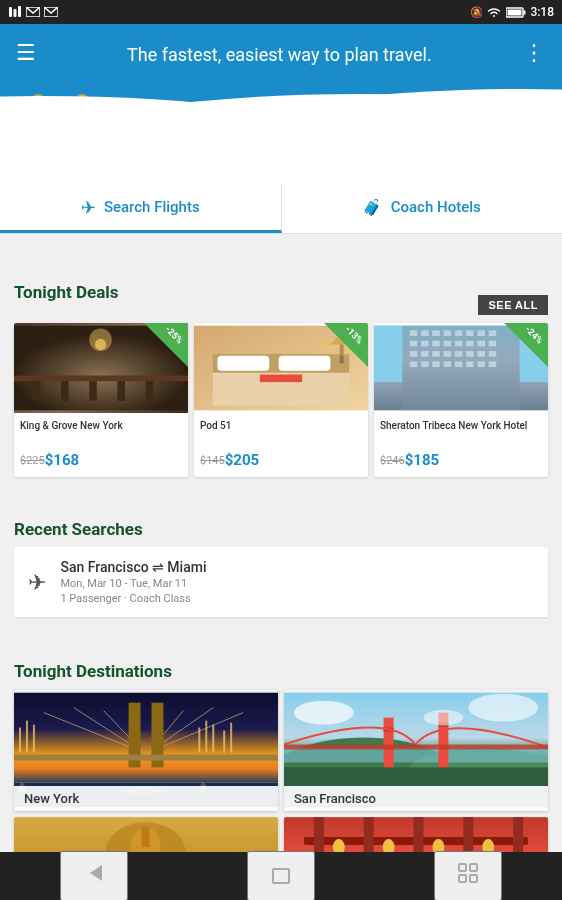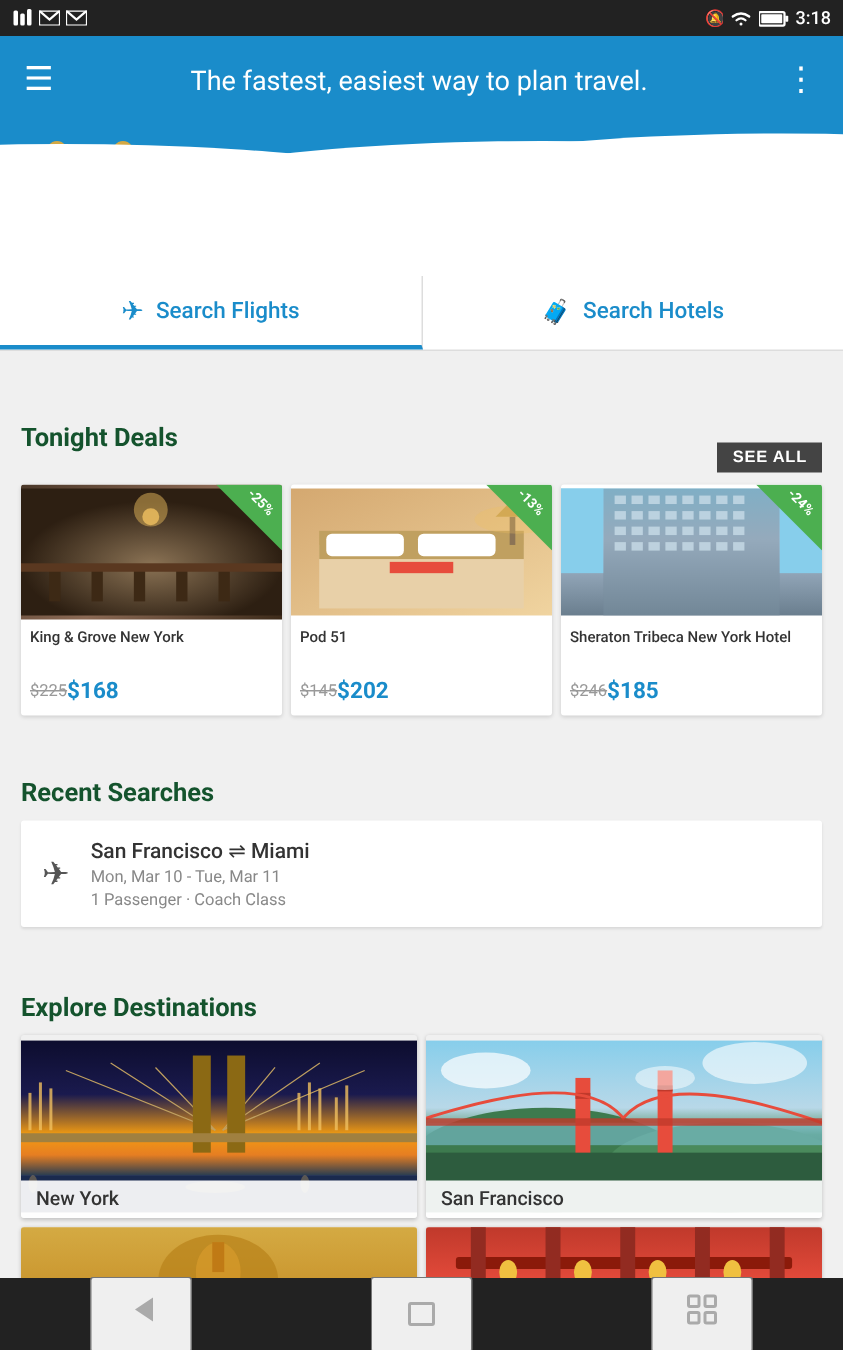--- a/index.html
+++ b/index.html
@@ -343,21 +343,21 @@
   </div>
 </div>
 
 <div class="tabs">
   <div class="tab">
     <span style="font-size:18px;color:#1a8cca;">✈</span>
     <span>Search Flights</span>
   </div>
   <div class="tab">
     <span style="font-size:16px;color:#1a8cca;">🧳</span>
-    <span>Search Hotels</span>
+    <span>Coach Hotels</span>
   </div>
 </div>
 
 <div class="content">
 
   <div class="section-header">
     <span class="section-title">Tonight Deals</span>
     <button class="see-all-btn">SEE ALL</button>
   </div>
 
@@ -425,21 +425,21 @@
         </svg>
       </div>
       <svg style="position:absolute;top:0;right:0;" width="44" height="44" viewBox="0 0 44 44">
         <polygon points="44,0 44,44 0,0" fill="#4caf50"></polygon>
         <text x="28" y="14" font-size="9" fill="white" font-weight="bold" text-anchor="middle" transform="rotate(45,28,14)">-13%</text>
       </svg>
       <div class="deal-info">
         <div class="deal-name">Pod 51</div>
         <div class="deal-prices">
           <span class="deal-original">$145</span>
-          <span class="deal-current">$202</span>
+          <span class="deal-current">$205</span>
         </div>
       </div>
     </div>
 
     <div class="deal-card">
       <div>
         <svg viewBox="0 0 185 90" width="100%" height="90" style="display:block;">
           <defs>
             <linearGradient id="g3" x1="0" y1="0" x2="0" y2="1">
               <stop offset="0%" stop-color="#87ceeb"></stop>
@@ -513,21 +513,21 @@
       <div>
         <div class="recent-route">San Francisco ⇌ Miami</div>
         <div class="recent-details">Mon, Mar 10 - Tue, Mar 11</div>
         <div class="recent-details">1 Passenger · Coach Class</div>
       </div>
     </div>
   </div>
 
   <div class="explore-section">
     <div class="section-header">
-      <span class="section-title">Explore Destinations</span>
+      <span class="section-title">Tonight Destinations</span>
     </div>
     <div class="explore-grid">
 
       <div class="explore-card">
         <svg class="explore-img" viewBox="0 0 265 115">
           <defs>
             <linearGradient id="nysky" x1="0" y1="0" x2="0" y2="1">
               <stop offset="0%" stop-color="#0d0d2e"></stop>
               <stop offset="40%" stop-color="#1a1a4e"></stop>
               <stop offset="70%" stop-color="#f39c12"></stop>

